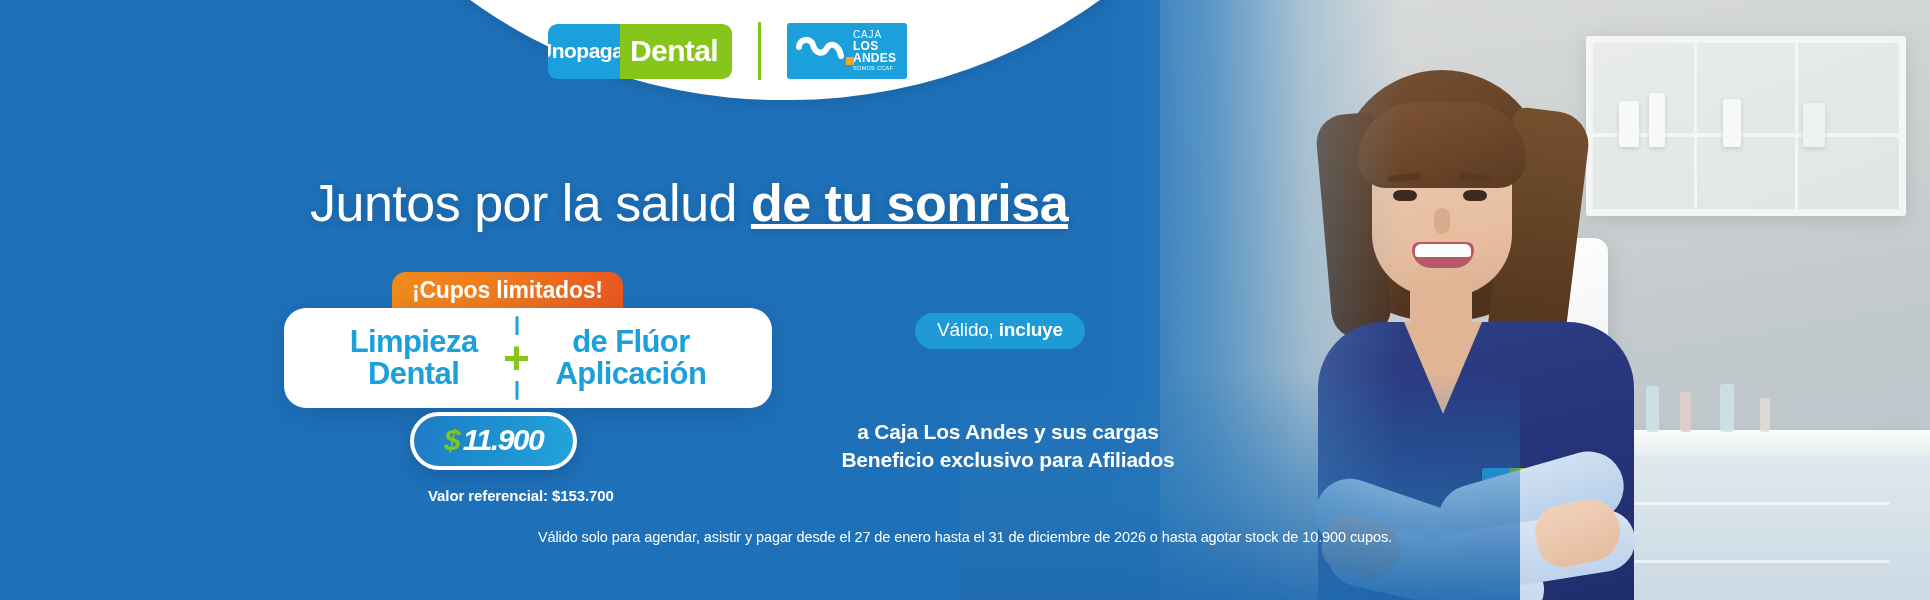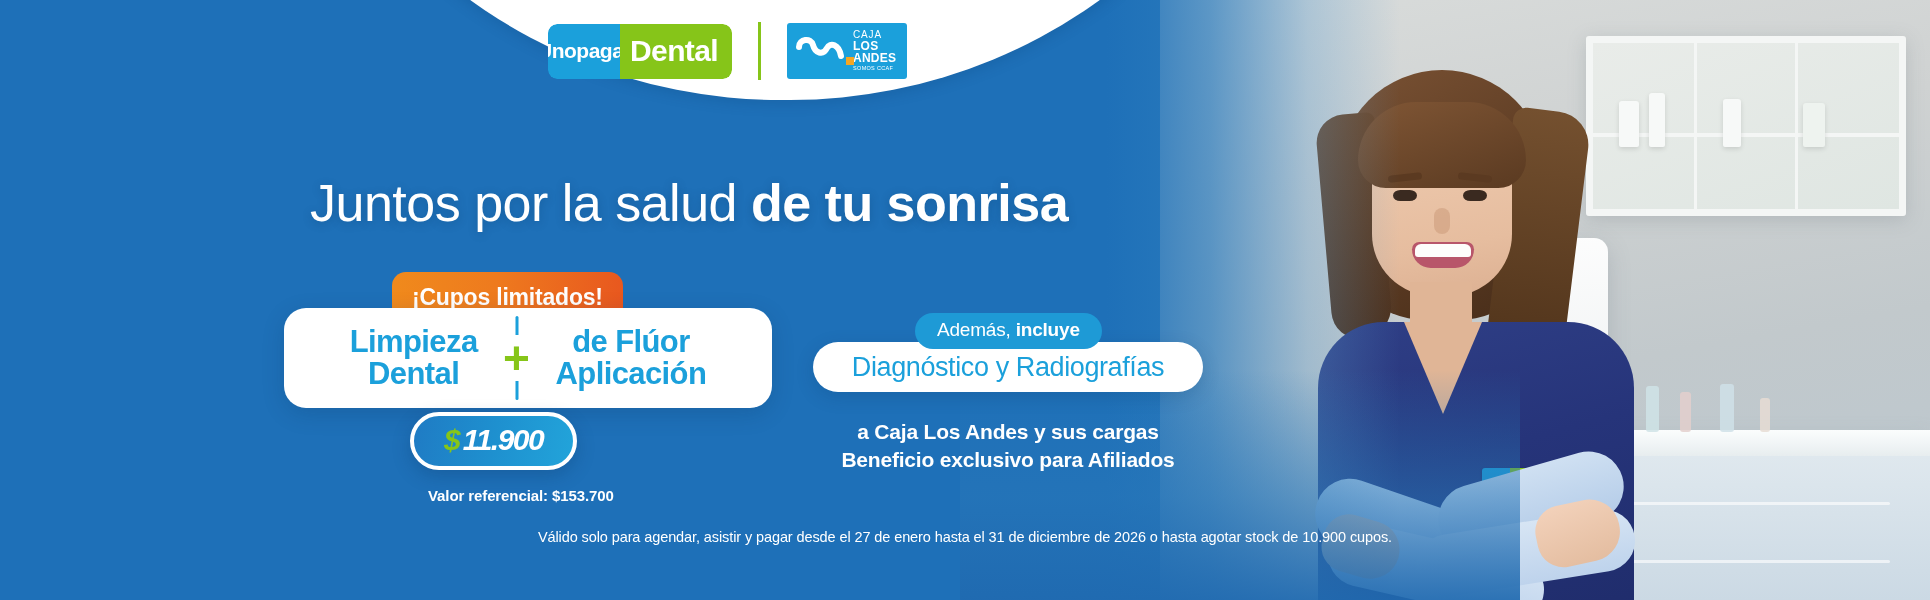--- a/index.html
+++ b/index.html
@@ -185,28 +185,28 @@
   .caja-text .c3 { font-size:12px; font-weight:bold; letter-spacing:.2px; }
   .caja-text .c4 { font-size:5.5px; letter-spacing:.3px; margin-top:2px; }
   .caja-sq { position:absolute; left:59px; bottom:14px; width:8px; height:8px; background:#F5A623; }
 
   
   .headline {
     position:absolute; left:310px; top:173px; z-index:5;
     font-size:52px; color:#ffffff; letter-spacing:-.5px; white-space:nowrap;
     text-shadow:0 2px 10px rgba(10,55,100,.30);
   }
-  .headline .bold { font-weight:bold; }
+  .headline .bold { font-weight:bold;text-decoration:underline; }
 
   
   .cupos {
     position:absolute; left:392px; top:272px; z-index:7;
     background:linear-gradient(95deg,#F08A1C 0%,#EE7A1E 45%,#E8571F 100%);
     border-radius:14px 14px 3px 3px;
-    padding:12px 20px 12px;
+    padding:5px 20px 12px;
     color:#fff; font-size:23px; font-weight:bold; letter-spacing:-.2px;
   }
   .offer-card {
     position:absolute; left:284px; top:308px; z-index:8;
     width:488px; height:100px; background:#ffffff;
     border-radius:22px;
     display:flex; align-items:center; justify-content:center; gap:0;
     box-shadow:0 6px 22px rgba(8,48,92,.20);
   }
   .oc-col { text-align:center; color:#1BA0DB; font-weight:bold; font-size:31px; line-height:1.04; letter-spacing:-.6px; padding:0 12px; }
@@ -364,23 +364,22 @@
     </div>
   </div>
 
   <div class="price-pill">
     <span class="cur">$</span>
     <span class="amt">11.900</span>
   </div>
 
   <div class="valor">Valor referencial: $153.700</div>
 
-  <div class="ademas"><span>Además, </span><span class="b">incluye</span></div>
-
-  <div class="diag-card">Diagnóstico y Radiografías</div>
+  <div class="ademas"><span>Válido, </span><span class="b">incluye</span></div>
+
 
   <div class="beneficio">
     <div>a Caja Los Andes y sus cargas</div>
     <div>Beneficio exclusivo para Afiliados</div>
   </div>
 
   <div class="legal">
     <div>Válido solo para agendar, asistir y pagar desde el 27 de enero hasta el 31 de diciembre de 2026 o hasta agotar stock de 10.900 cupos.</div>
   </div>
 

